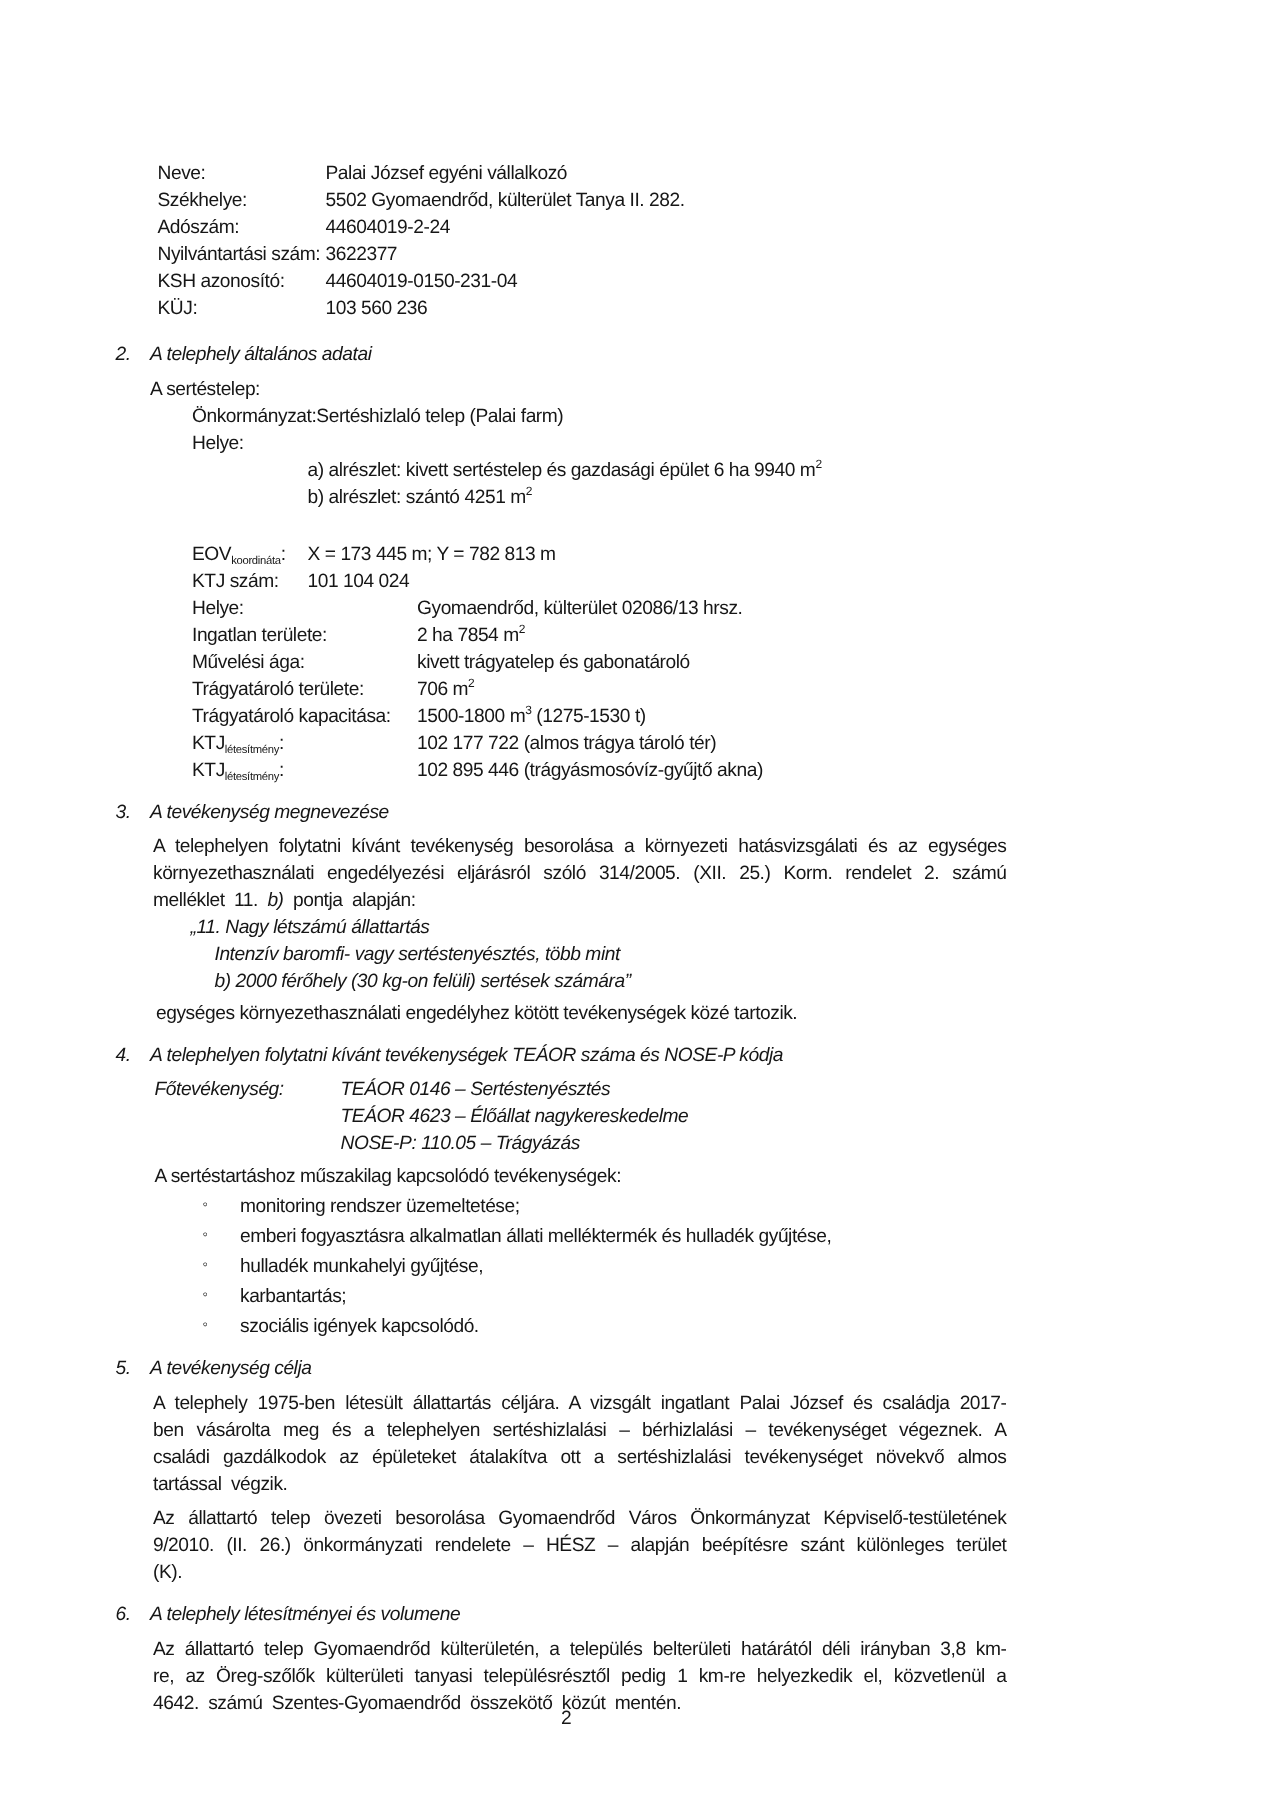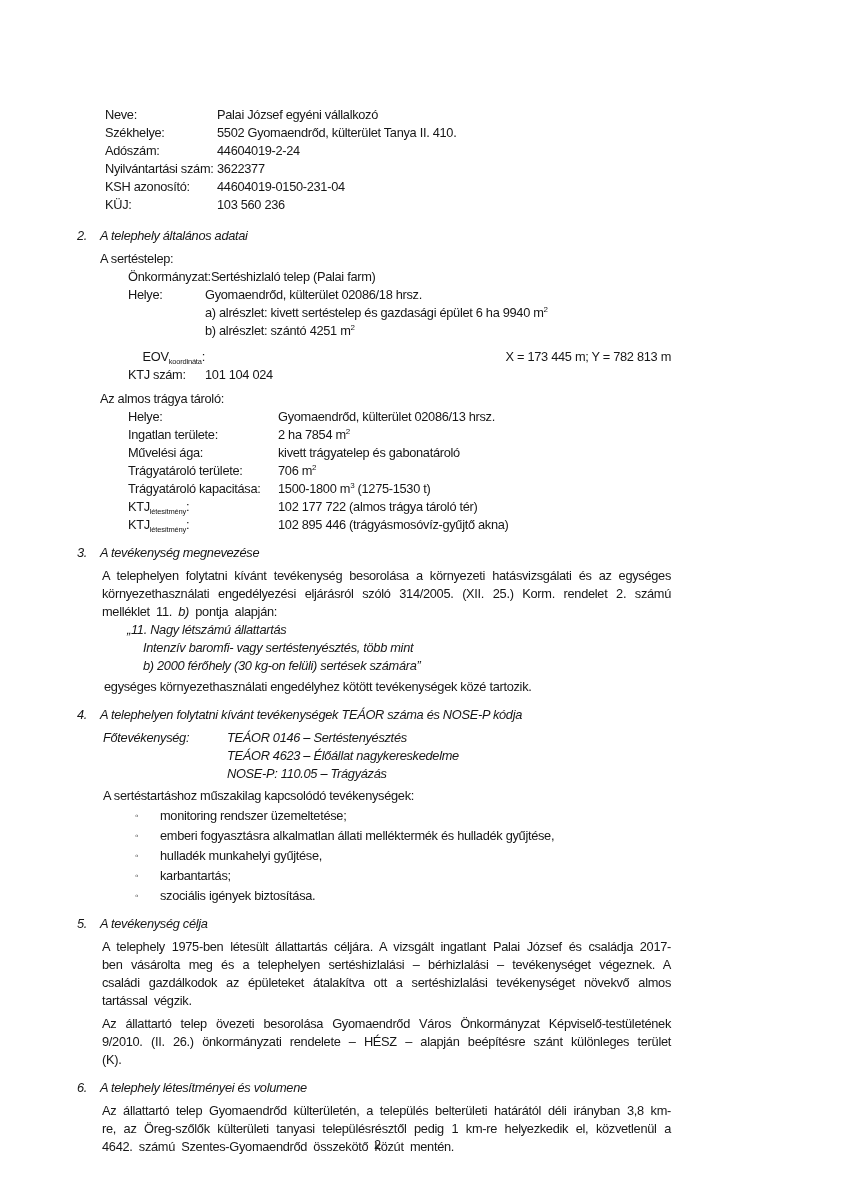--- a/index.html
+++ b/index.html
@@ -26,21 +26,21 @@
   .sec2 { margin-top: 13px; }
   .sec-head { font-style: italic; position: relative; margin-bottom: 5px; }
   .sec-num { position: absolute; left: -23px; top: 0; }
   .intro { margin-left: 0; }
   .intro-gap { margin-top: 6px; }
   .sub { margin-left: 28px; }
   .kv2 .lbl { flex-basis: 77px; }
   .kv3 .lbl { flex-basis: 150px; }
   .kv4 { margin-left: 3px; font-style: italic; }
   .kv4 .lbl { flex-basis: 124px; }
-  .gap-sm { margin-top: 8px; text-align: right; }
+  .gap-sm { margin-top: 20px; }
   sub.scr { font-size: 7.5px; letter-spacing: -0.2px; vertical-align: -3px; line-height: 0; }
   sup.scr { font-size: 8px; vertical-align: 5px; line-height: 0; }
   .para { text-align: justify; word-spacing: 3px; margin: 0 0 0 2px; }
   .para-gap { margin-top: 5px; }
   .it { font-style: italic; }
   .annex { margin-top: 3px; margin-left: 2px; }
   .quote { font-style: italic; margin-left: 27px; }
   .quote .inner { margin-left: 16px; }
   .closing { margin-top: 3px; margin-left: 4px; }
   .rel-intro { margin-top: 4px; margin-left: 3px; }
@@ -59,21 +59,21 @@
 
 <div class="page">
 
   <div class="block1">
     <div class="row">
       <div class="lbl">Neve:</div>
       <div class="val">Palai József egyéni vállalkozó</div>
     </div>
     <div class="row">
       <div class="lbl">Székhelye:</div>
-      <div class="val">5502 Gyomaendrőd, külterület Tanya II. 410.</div>
+      <div class="val">5502 Gyomaendrőd, külterület Tanya II. 282.</div>
     </div>
     <div class="row">
       <div class="lbl">Adószám:</div>
       <div class="val">44604019-2-24</div>
     </div>
     <div class="row">
       <div class="lbl">Nyilvántartási szám:</div>
       <div class="val">3622377</div>
     </div>
     <div class="row">
@@ -92,41 +92,39 @@
       <span>A telephely általános adatai</span>
     </div>
     <div class="intro">A sertéstelep:</div>
     <div class="sub kv2">
       <div class="row">
         <div class="lbl">Önkormányzat:</div>
         <div class="val">Sertéshizlaló telep (Palai farm)</div>
       </div>
       <div class="row">
         <div class="lbl">Helye:</div>
-        <div class="val">Gyomaendrőd, külterület 02086/18 hrsz.</div>
       </div>
       <div class="row">
         <div class="lbl"></div>
         <div class="val"><span>a) alrészlet: kivett sertéstelep és gazdasági épület 6 ha 9940 m</span><sup class="scr">2</sup></div>
       </div>
       <div class="row">
         <div class="lbl"></div>
         <div class="val"><span>b) alrészlet: szántó 4251 m</span><sup class="scr">2</sup></div>
       </div>
       <div class="row gap-sm">
         <div class="lbl"><span>EOV</span><sub class="scr">koordináta</sub><span>:</span></div>
         <div class="val">X = 173 445 m; Y = 782 813 m</div>
       </div>
       <div class="row">
         <div class="lbl">KTJ szám:</div>
         <div class="val">101 104 024</div>
       </div>
     </div>
 
-    <div class="intro intro-gap">Az almos trágya tároló:</div>
     <div class="sub kv3">
       <div class="row">
         <div class="lbl">Helye:</div>
         <div class="val">Gyomaendrőd, külterület 02086/13 hrsz.</div>
       </div>
       <div class="row">
         <div class="lbl">Ingatlan területe:</div>
         <div class="val"><span>2 ha 7854 m</span><sup class="scr">2</sup></div>
       </div>
       <div class="row">
@@ -198,21 +196,21 @@
       <div class="bullet-row">
         <span class="bullet-glyph">◦</span>
         <span>hulladék munkahelyi gyűjtése,</span>
       </div>
       <div class="bullet-row">
         <span class="bullet-glyph">◦</span>
         <span>karbantartás;</span>
       </div>
       <div class="bullet-row">
         <span class="bullet-glyph">◦</span>
-        <span>szociális igények biztosítása.</span>
+        <span>szociális igények kapcsolódó.</span>
       </div>
     </div>
   </div>
 
   <div class="sec">
     <div class="sec-head">
       <span class="sec-num">5.</span>
       <span>A tevékenység célja</span>
     </div>
     <p class="para">A telephely 1975-ben létesült állattartás céljára. A vizsgált ingatlant Palai József és családja 2017-ben vásárolta meg és a telephelyen sertéshizlalási – bérhizlalási – tevékenységet végeznek. A családi gazdálkodok az épületeket átalakítva ott a sertéshizlalási tevékenységet növekvő almos tartással végzik.</p>

